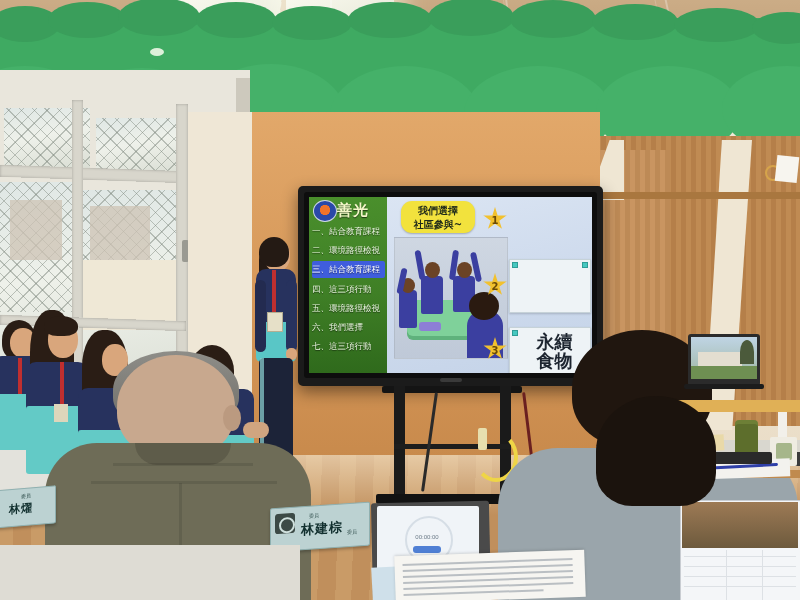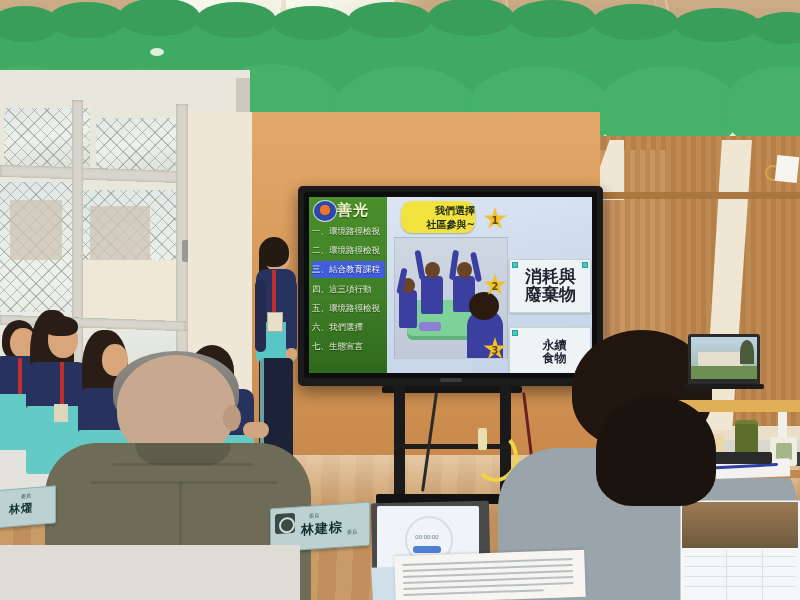--- a/index.html
+++ b/index.html
@@ -60,21 +60,21 @@
      font-family:"DejaVu Sans",sans-serif;letter-spacing:1px;}
   .menuitem{position:absolute;left:3px;width:73px;height:17px;color:#ecf6e2;font-size:8.5px;
      line-height:17px;white-space:nowrap;font-family:"DejaVu Sans",sans-serif;
      text-shadow:0 1px 1px rgba(0,0,0,.55);}
   .menuitem.sel{background:#3f5ddd;color:#ffffff;border-radius:2px;}
 
   .slide-body{position:absolute;left:78px;top:0;width:205px;height:176px;
      background:linear-gradient(165deg,#dbe5f3,#ccd9ec 60%,#c4d3e8);}
   .bubble{position:absolute;left:14px;top:4px;width:74px;height:32px;background:#f2e23d;border-radius:11px;
      box-shadow:0 1px 2px rgba(0,0,0,.25);}
-  .bubble span{display:block;text-align:right;color:#1f2a1a;font-weight:bold;
+  .bubble span{display:block;text-align:center;color:#1f2a1a;font-weight:bold;
      font-family:"DejaVu Sans",sans-serif;}
   .bub1{font-size:10px;line-height:15px;padding-top:2px;}
   .bub2{font-size:10px;line-height:14px;}
 
   .photo{position:absolute;left:7px;top:40px;width:112px;height:120px;
      background:linear-gradient(180deg,#cfd7e2,#bfc9d8);overflow:hidden;border:1px solid rgba(0,0,0,.08);}
   .ptable{position:absolute;left:12px;top:62px;width:82px;height:36px;background:#7fd19a;border-radius:6px;
      box-shadow:0 4px 0 #5fb27c;}
   .pkid{position:absolute;background:#3b3fa0;border-radius:4px 4px 2px 2px;}
   .phead{position:absolute;border-radius:50%;background:#6b4326;}
@@ -304,27 +304,27 @@
   <div class="abs" id="floor"></div>
   <div class="abs" id="floorshine"></div>
 
   <div class="abs" id="tvouter"></div>
   <div class="abs" id="tvbezel"></div>
   <div class="abs" id="tvscreen">
 
     <div class="slide-side">
       <div class="slide-logo"></div>
       <div class="slide-brand">善光</div>
-      <div class="menuitem" style="top:26px;">一、環境路徑檢視</div>
+      <div class="menuitem" style="top:26px;">一、結合教育課程</div>
       <div class="menuitem" style="top:45px;">二、環境路徑檢視</div>
       <div class="menuitem sel" style="top:64px;">三、結合教育課程</div>
       <div class="menuitem" style="top:84px;">四、這三項行動</div>
       <div class="menuitem" style="top:103px;">五、環境路徑檢視</div>
       <div class="menuitem" style="top:122px;">六、我們選擇</div>
-      <div class="menuitem" style="top:141px;">七、生態宣言</div>
+      <div class="menuitem" style="top:141px;">七、這三項行動</div>
     </div>
 
     <div class="slide-body">
 
       <div class="bubble">
         <span class="bub1">我們選擇</span>
         <span class="bub2">社區參與~</span>
       </div>
 
       <div class="photo">
@@ -343,31 +343,27 @@
         <div class="phead" style="left:74px;top:54px;width:30px;height:28px;background:#2a1a10;"></div>
         <div class="pcase"></div>
       </div>
 
       <div class="star" style="left:96px;top:10px;"></div>
       <div class="starnum" style="top:10px;left:96px;">1</div>
 
       <div class="card" style="left:122px;top:62px;width:80px;height:52px;">
         <div class="cdot" style="left:2px;top:2px;"></div>
         <div class="cdot" style="right:2px;top:2px;"></div>
-        <div class="ct" style="font-size:17px;left:4px;">
-          <div>消耗與</div>
-          <div>廢棄物</div>
-        </div>
       </div>
       <div class="star" style="left:96px;top:76px;"></div>
       <div class="starnum" style="top:76px;left:96px;">2</div>
 
       <div class="card" style="left:122px;top:130px;width:80px;height:48px;">
         <div class="cdot" style="left:2px;top:2px;"></div>
-        <div class="ct" style="font-size:12px;left:12px;">
+        <div class="ct" style="font-size:18px;left:12px;">
           <div>永續</div>
           <div>食物</div>
         </div>
       </div>
       <div class="star" style="left:96px;top:140px;"></div>
       <div class="starnum" style="top:140px;left:96px;">3</div>
     </div>
   </div>
   <div class="abs" id="tvbrand"></div>
 

